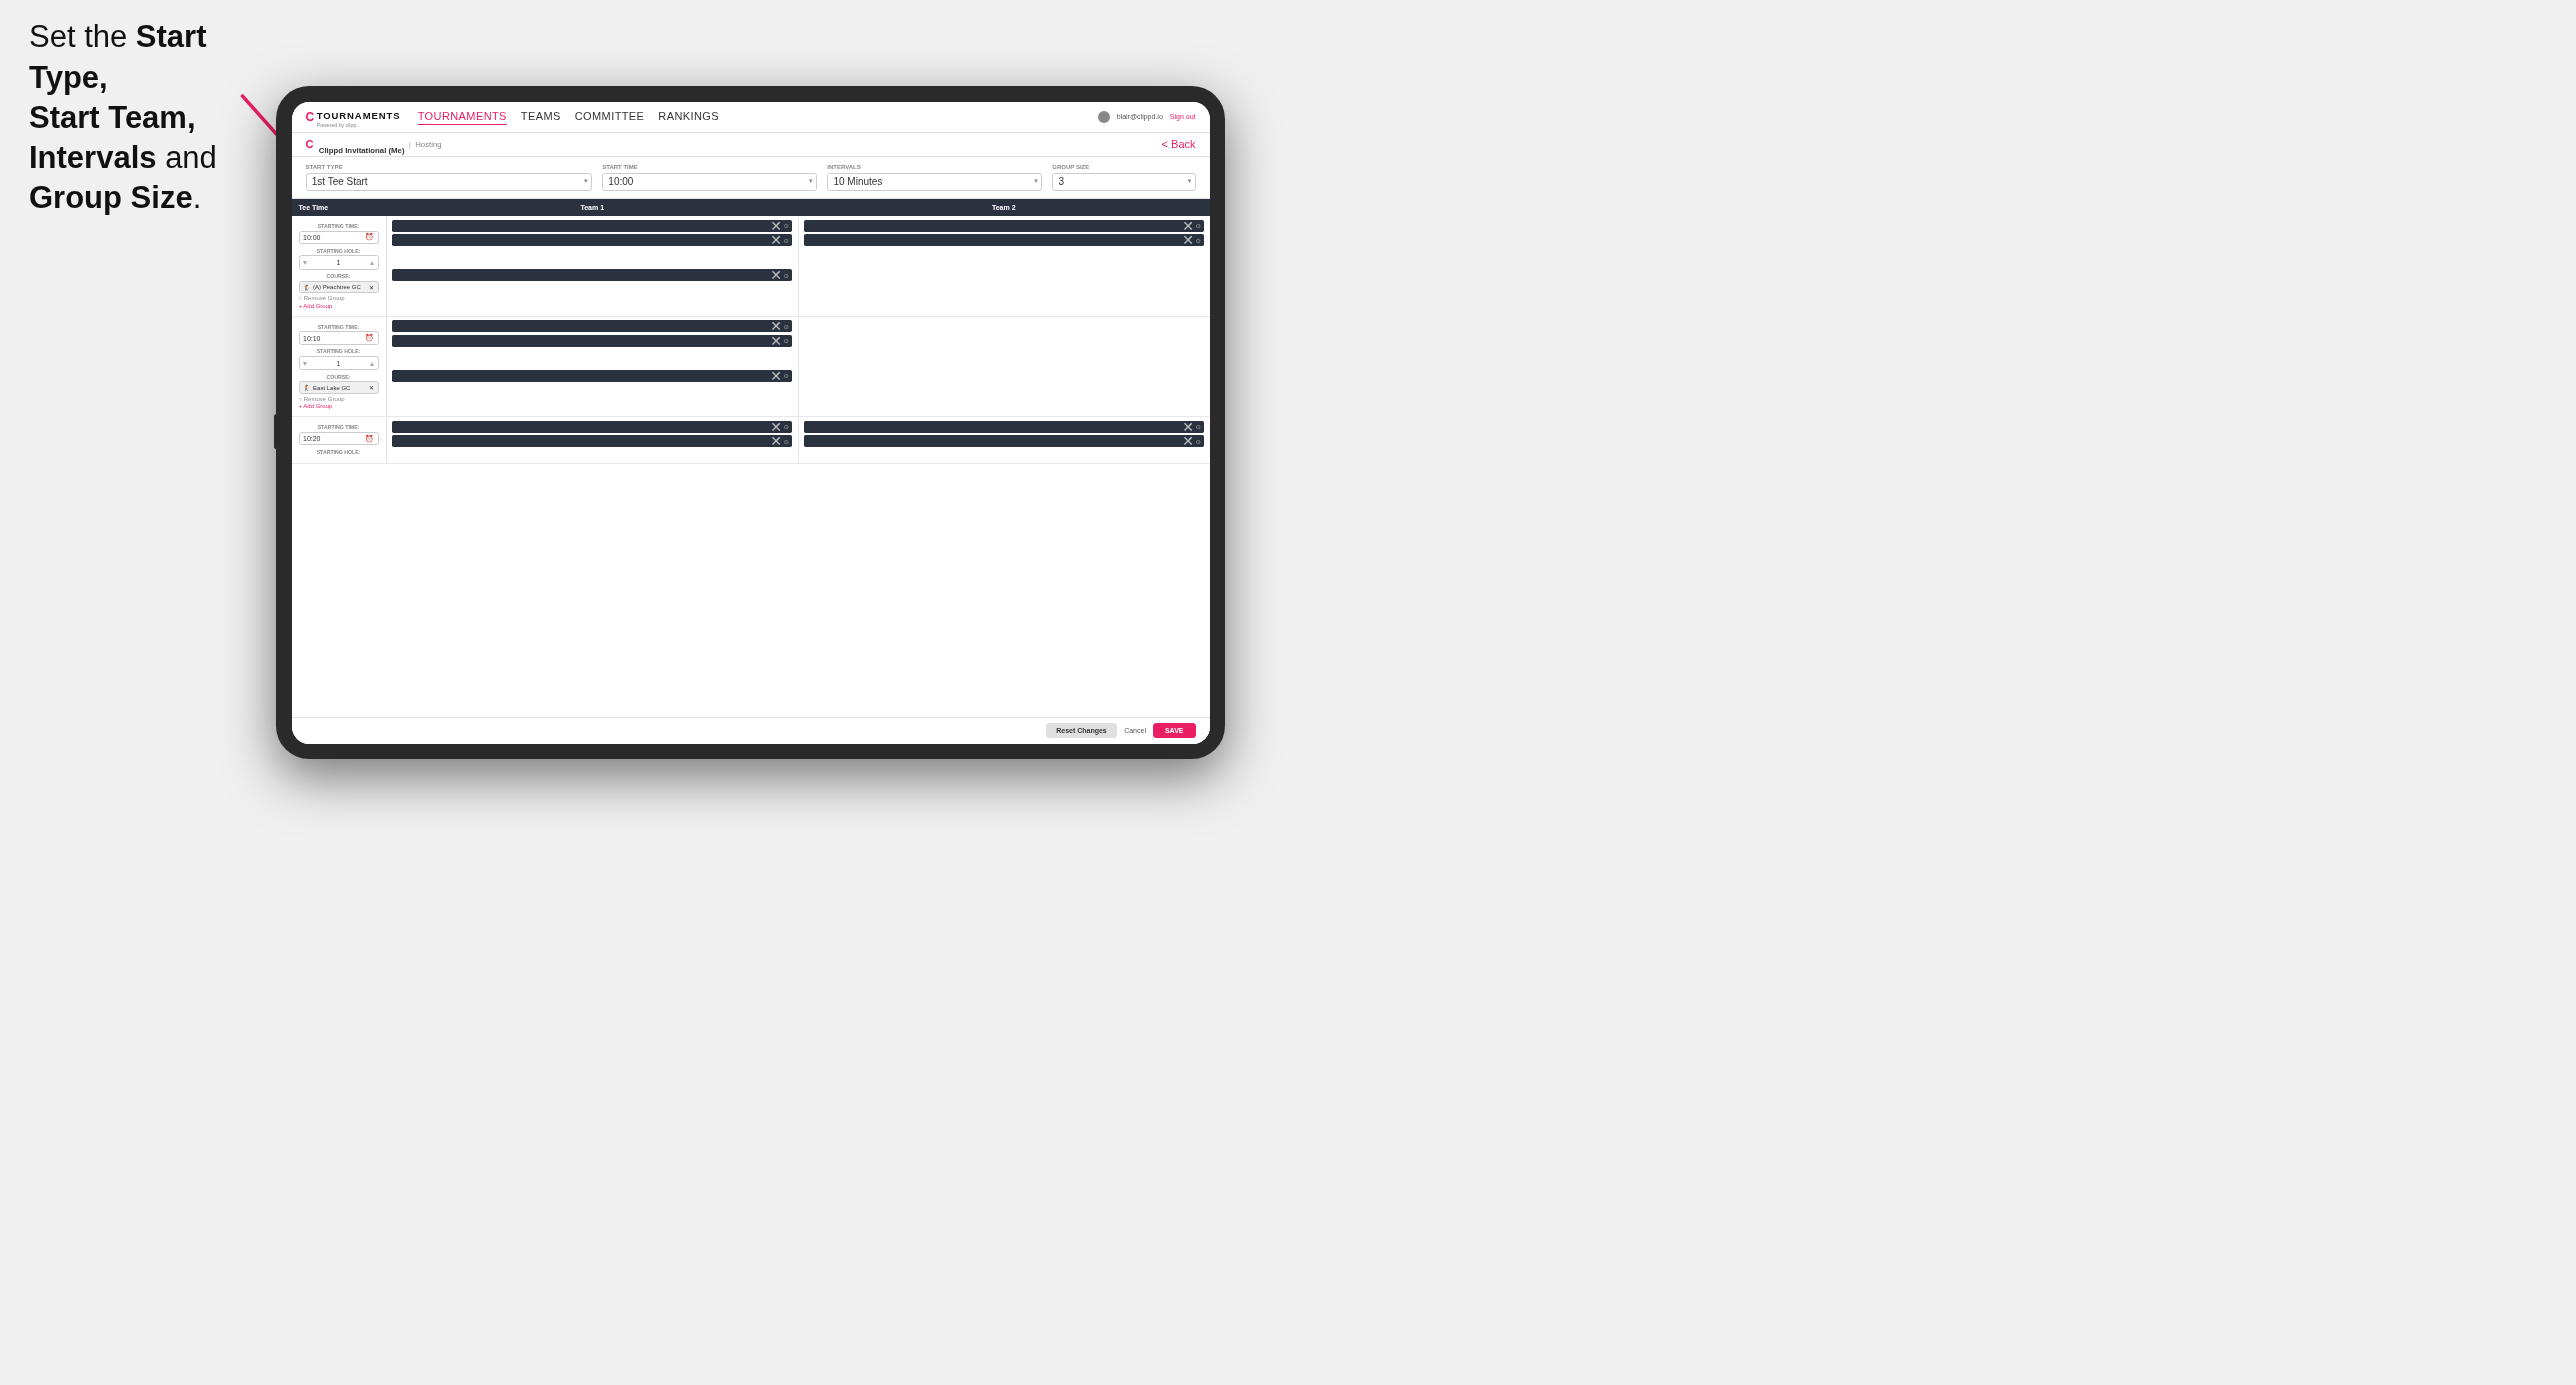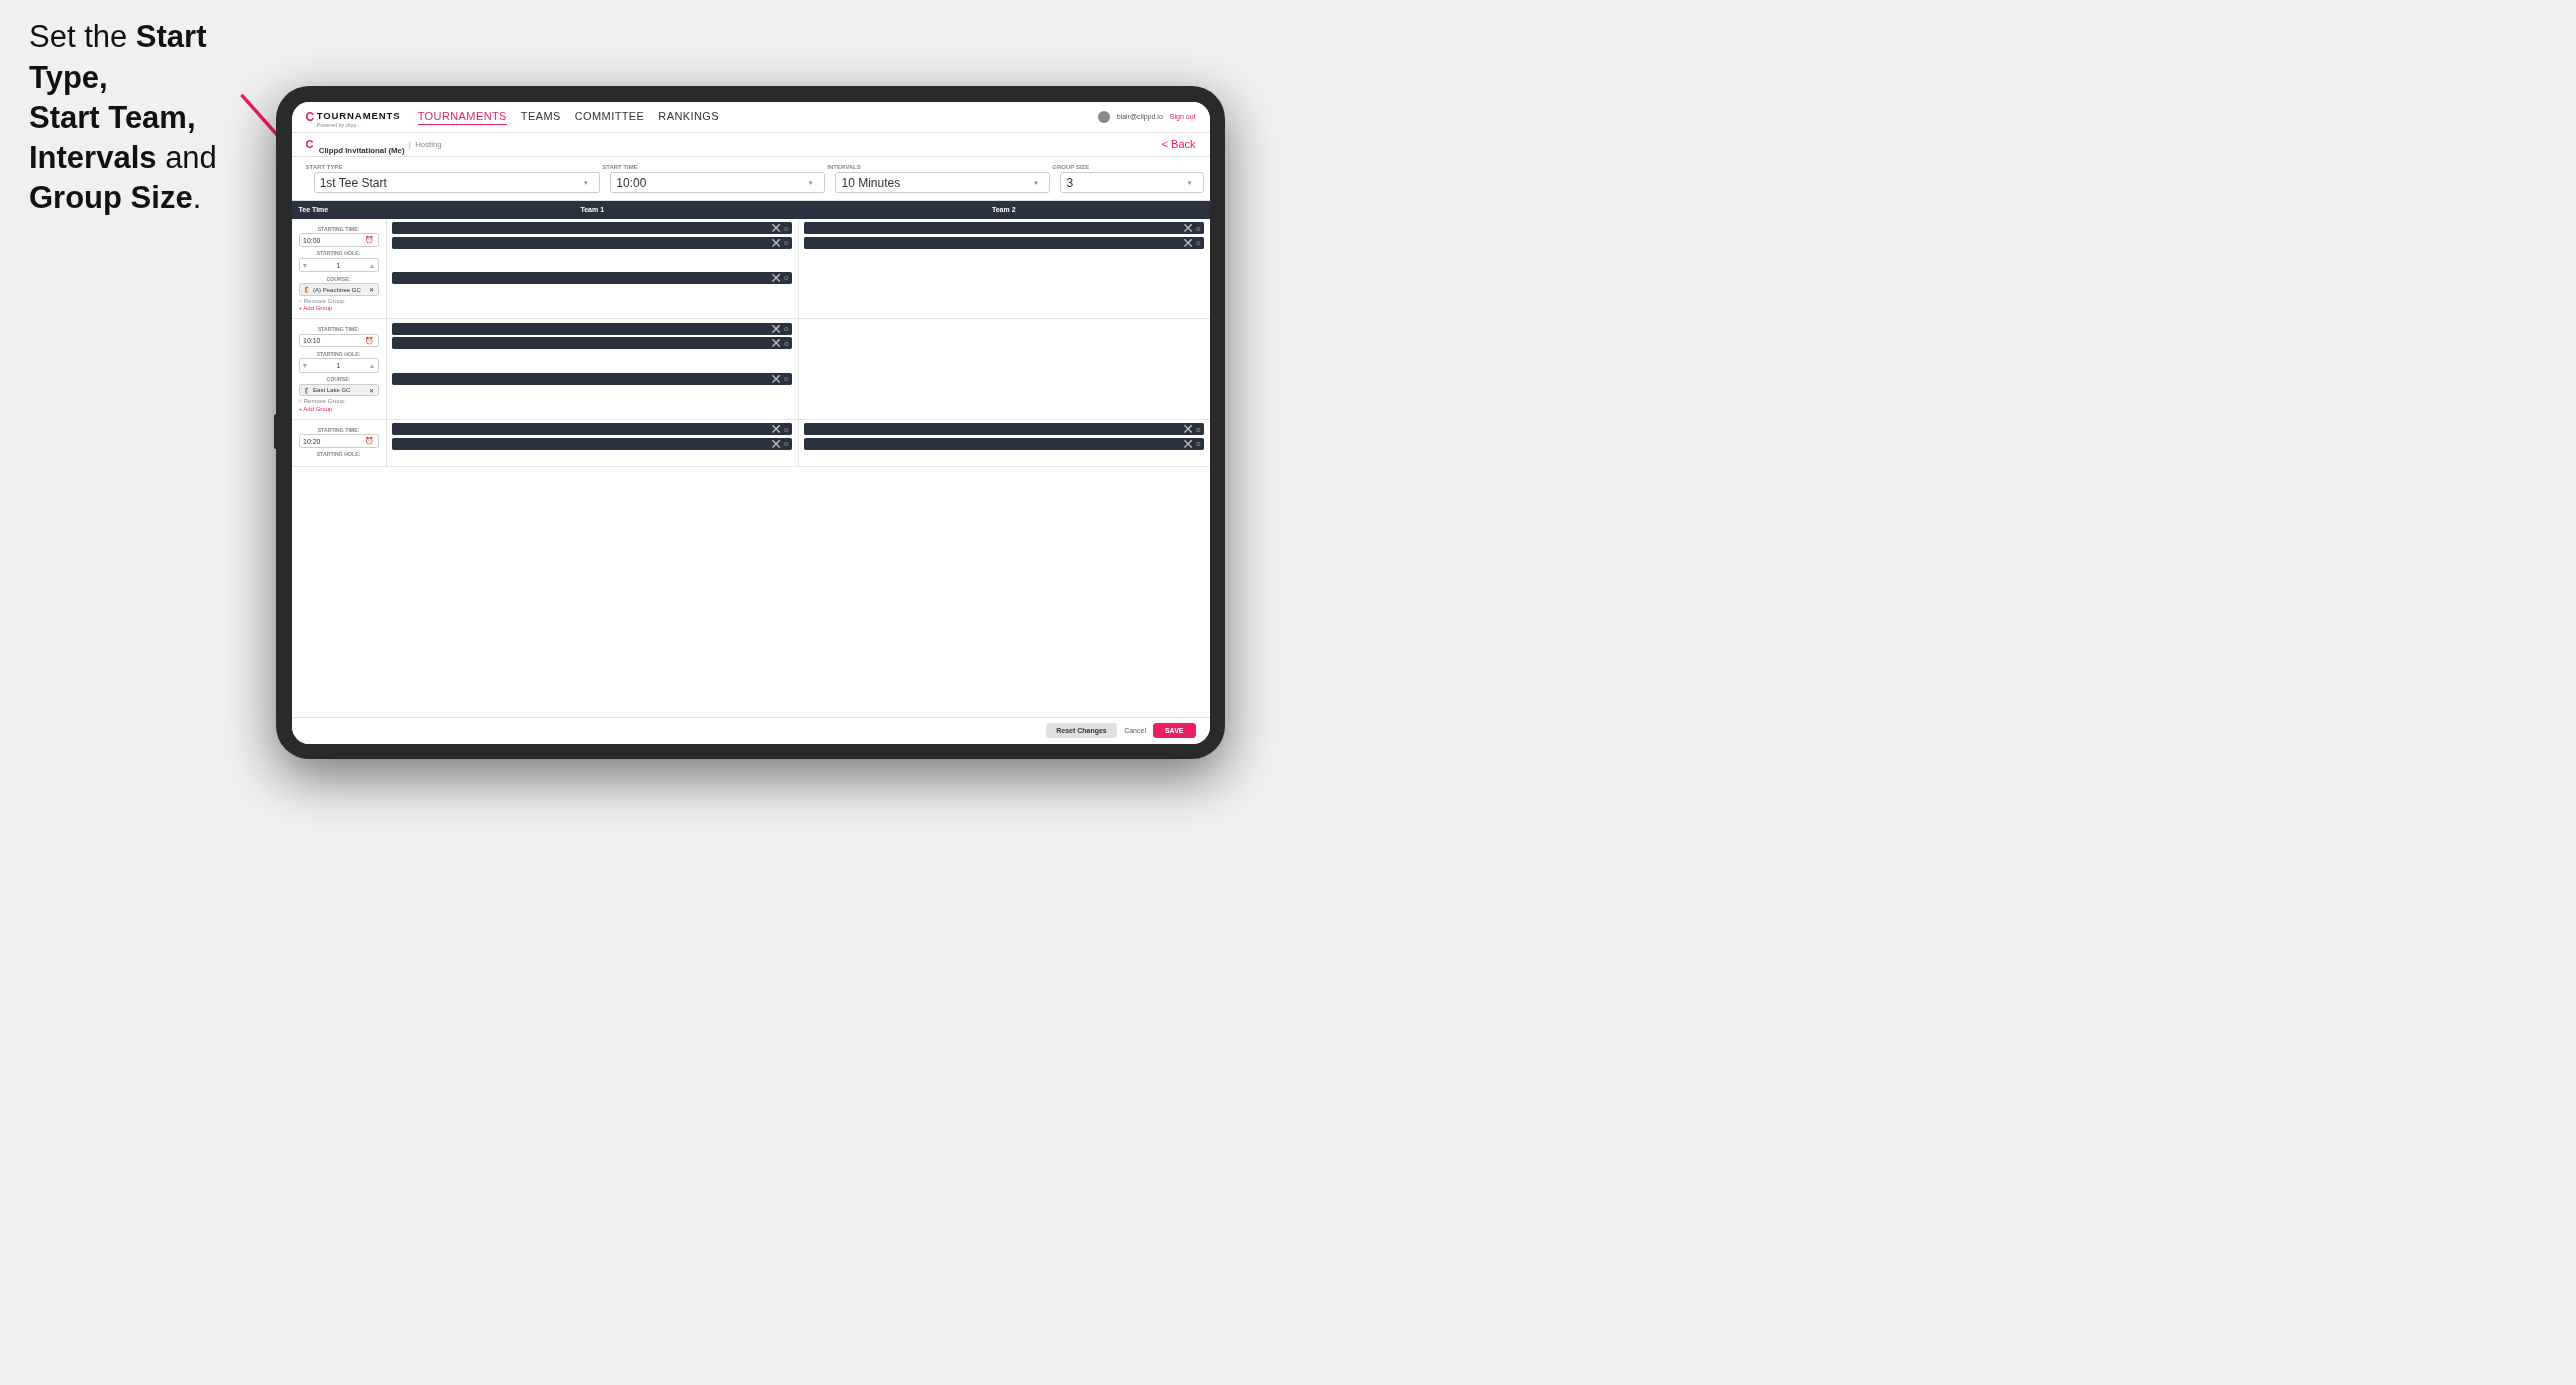--- a/index.html
+++ b/index.html
@@ -166,28 +166,27 @@
     .setting-label {
       font-size: 6px;
       color: #888;
       font-weight: 600;
       text-transform: uppercase;
     }
     .setting-select {
       border: 0.9px solid #ccc;
       border-radius: 2.6px;
       padding: 2.6px 17.3px 2.6px 5.2px;
-      font-size: 12px;
+      font-size: 10px;
       color: #333;
       background: #fff;
       appearance: none;
       position: relative;
       cursor: pointer;
       width: 100%;
-      margin-left: 8px;
     }
     .select-wrapper {
       position: relative;
     }
     .select-wrapper::after {
       content: '▾';
       position: absolute;
       right: 4.3px;
       top: 50%;
       transform: translateY(-50%);

